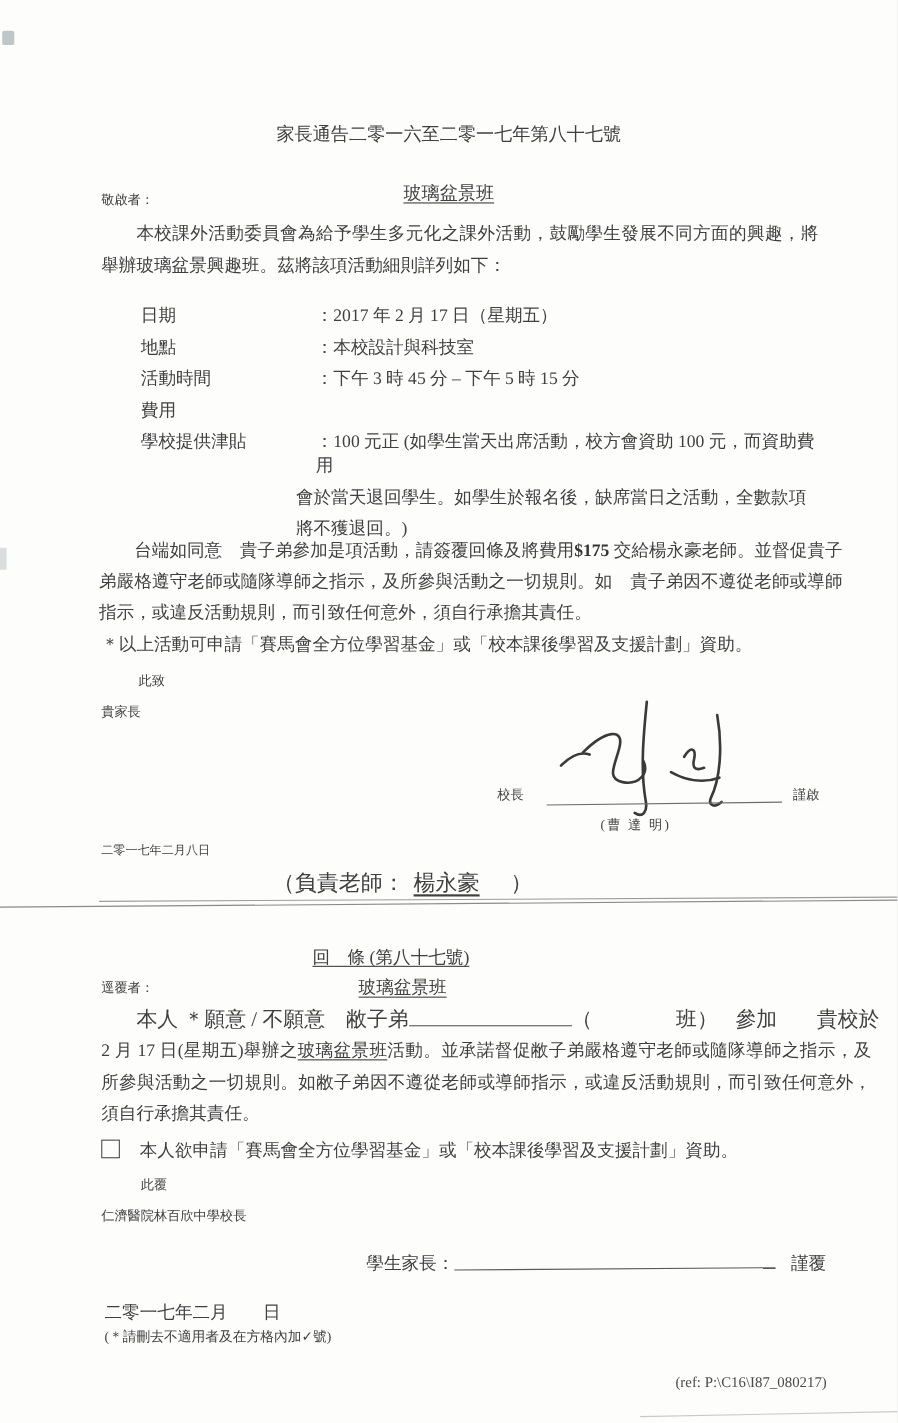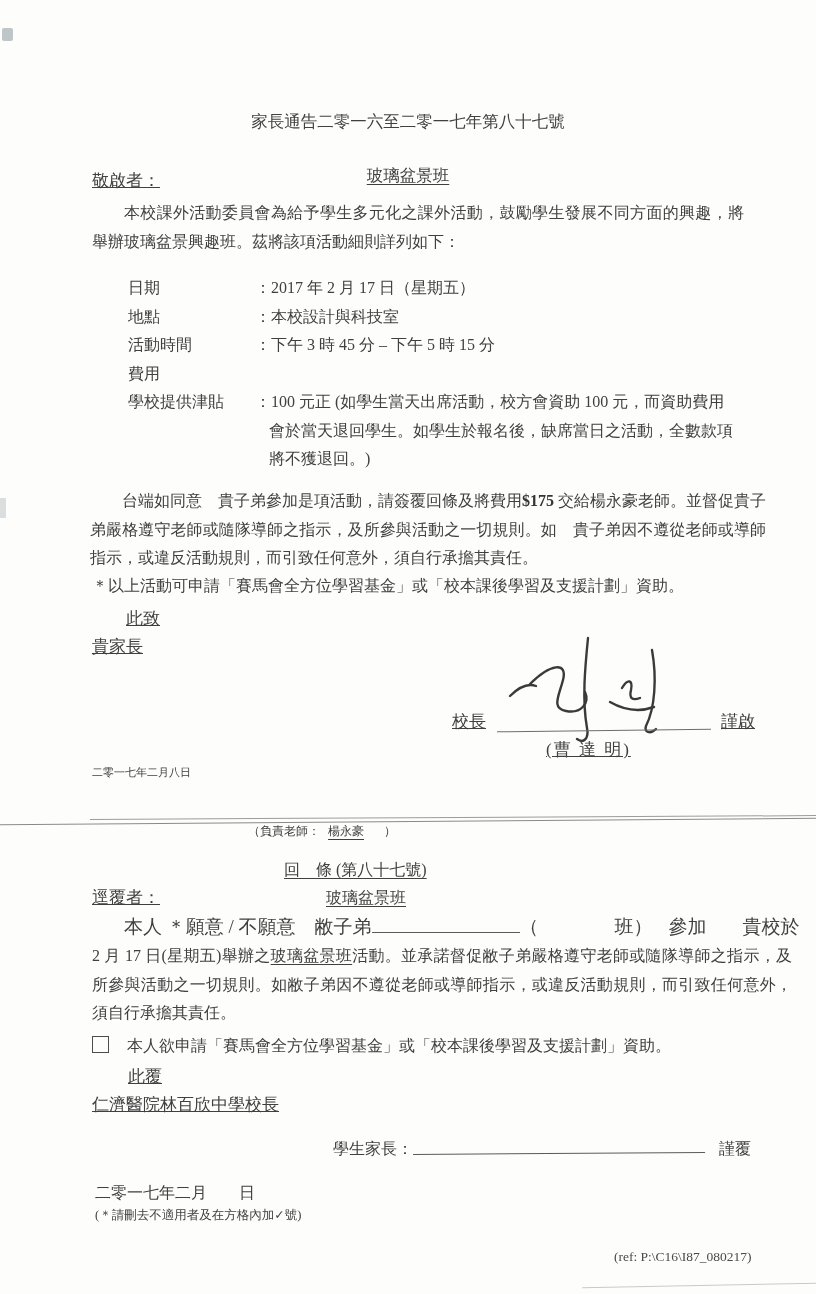--- a/index.html
+++ b/index.html
@@ -6,52 +6,52 @@
   .page{
     position:relative;
     width:816px;height:1294px;
     margin:0 auto;
     background:#fdfdfc;
     font-family:"Liberation Serif","DejaVu Serif",serif;
     color:#404040;
     overflow:hidden;
   }
   .abs{position:absolute;}
-  .t16{font-size:17px;line-height:22px;text-decoration:underline;}
+  .t16{font-size:12px;line-height:22px;}
   .center{width:816px;left:0;text-align:center;}
   .u{text-decoration:underline;text-underline-offset:3px;text-decoration-thickness:1px;margin-top:27px;}
 
   
   .school-name{top:84px;font-size:16.5px;letter-spacing:.5px;}
   .notice-no{top:111px;font-size:16.5px;}
   .course-title{top:138px;font-size:16.5px;}
 
   
   .salutation{left:92px;top:170px;}
   .intro{left:92px;top:198px;width:652px;text-indent:32px;text-align:justify;line-height:29px;font-size:16px;}
   .details{left:128px;top:277px;width:620px;font-size:16px;}
-  .drow{display:flex;margin-bottom:6.5px;line-height:22px;}
+  .drow{display:flex;margin-bottom:6.5px;line-height:22px;gap:32px;}
   .dlabel{width:127px;flex:0 0 127px;}
   .dval{flex:1;}
   .dcont{padding-left:14px;line-height:22px;margin-bottom:6.5px;}
   .agreement{left:90px;top:487px;width:676px;text-indent:32px;text-align:justify;line-height:28.5px;font-size:16px;}
   .agreement b{font-weight:bold;color:#353535;}
   .funding-note{left:92px;top:576px;font-size:16px;}
   .closing1{left:126px;top:608px;}
   .closing2{left:92px;top:636px;}
 
   
   .sig-svg{left:492px;top:636px;}
   .principal-label{left:452px;top:711px;}
   .sig-line{left:497px;top:730px;width:214px;height:1px;background:#6d6d6d;transform:rotate(-.7deg);}
   .respectfully{left:721px;top:711px;}
   .principal-name{left:546px;top:739px;letter-spacing:2px;}
 
   .issue-row{left:92px;top:765px;font-size:11px;}
-  .issue-teacher{left:248px;top:823px;font-size:12px;}
+  .issue-teacher{left:248px;top:789px;font-size:20px;}
   .teacher-name{text-decoration:underline;text-underline-offset:4px;padding:0 8px;}
 
   
   .rule-a{left:0;top:821px;width:816px;height:1px;background:#8a8a8a;transform:rotate(-.45deg);}
   .rule-b{left:90px;top:817px;width:726px;height:1px;background:#9c9c9c;transform:rotate(-.3deg);}
 
   
   .reply-heading{left:284px;top:833px;font-size:16px;}
   .reply-course{left:326px;top:861px;font-size:16px;}
   .reply-salutation{left:92px;top:887px;}

